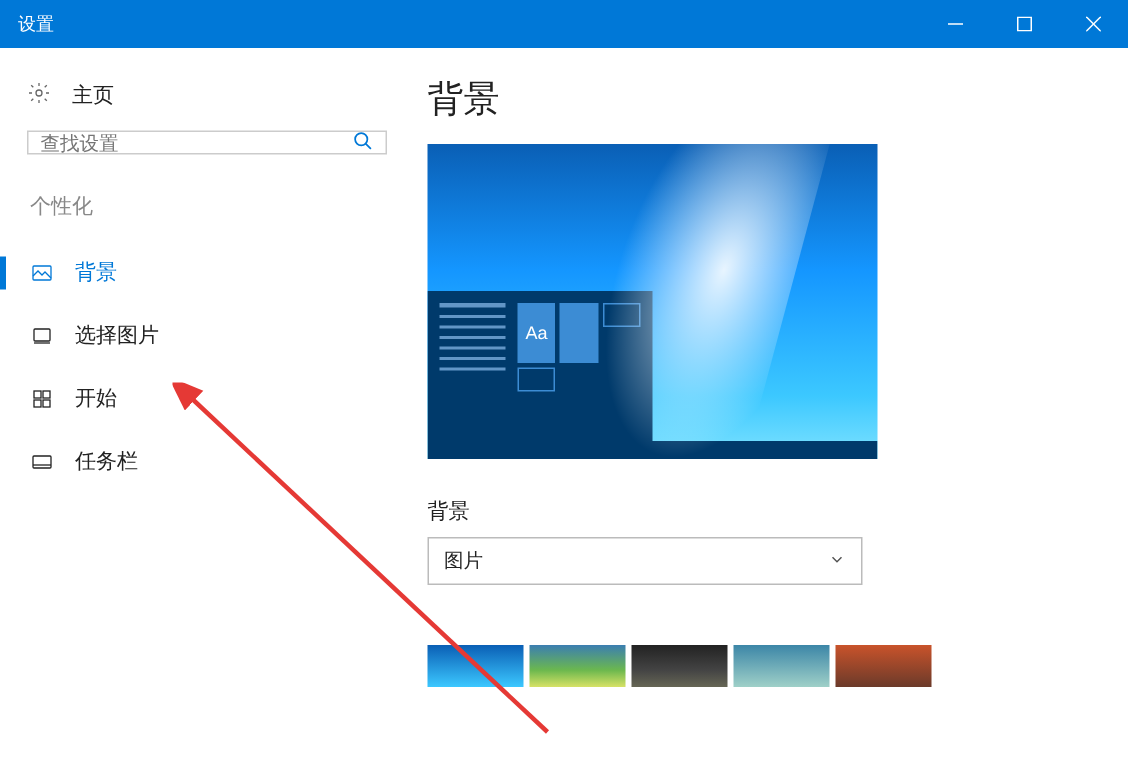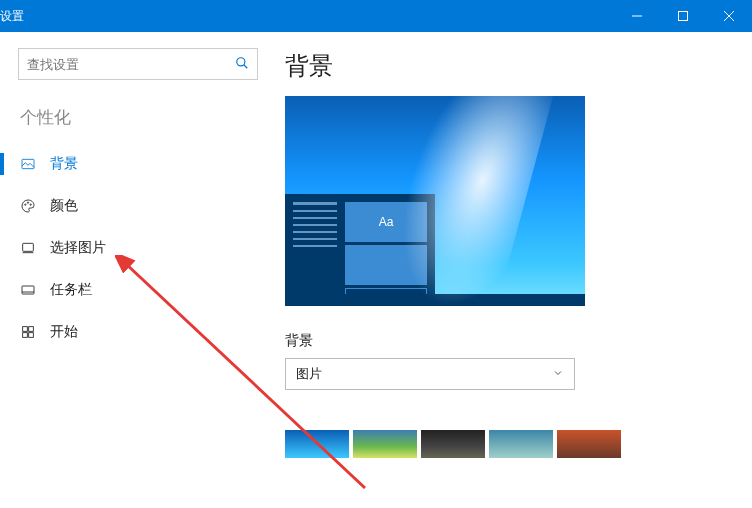--- a/index.html
+++ b/index.html
@@ -1,42 +1,42 @@
 <!DOCTYPE html>
 <html><head>
   <meta charset="utf-8">
   <style>
     * { margin: 0; padding: 0; box-sizing: border-box; font-family: "Microsoft YaHei", "Segoe UI", sans-serif; }
     body { width: 752px; height: 508px; overflow: hidden; background: #fff; position: relative; }
-    .titlebar { height: 32px; background: #0078d7; color: #fff; display: flex; align-items: center; font-size: 12px; }
+    .titlebar { height: 32px; background: #0078d7; color: #fff; display: flex; align-items: center; padding-left: 12px; font-size: 12px; }
     .titlebar-label { flex: 1; }
     .win-ctrl { width: 46px; height: 32px; display: flex; align-items: center; justify-content: center; cursor: pointer; }
     .win-ctrl svg { width: 10px; height: 10px; stroke: #fff; stroke-width: 1; fill: none; }
     .content { display: flex; height: calc(100% - 32px); }
     .sidebar { width: 265px; padding: 16px 0 0 18px; }
     .home-row { display: flex; align-items: center; gap: 14px; padding: 6px 0 14px 0; color: #222; font-size: 14px; cursor: default;}
     .home-row .icon svg { width: 16px; height: 16px; stroke: #666; fill: none; stroke-width: 1.3; }
-    .searchbox { display: flex; align-items: center; width: 240px; height: 32px; border: 1px solid #ccc; padding: 0 8px; margin-bottom: 26px; }
+    .searchbox { display: flex; align-items: center; width: 240px; height: 16px; border: 1px solid #ccc; padding: 0 8px; margin-bottom: 26px; }
     .searchbox input { border: none; outline: none; flex: 1; font-size: 13px; color: #888; background: transparent; }
     .searchbox .sicon { color: #0078d7; font-size: 13px; }
-    .section-label { font-size: 17px; color: #888; margin-bottom: 14px; padding-left: 2px;}
+    .section-label { font-size: 14px; color: #888; margin-bottom: 14px; padding-left: 2px;}
     .nav-item { display: flex; align-items: center; gap: 14px; height: 42px; padding-left: 2px; font-size: 14px; color: #222; cursor: pointer; position: relative;}
     .nav-item.active { color: #0078d7; }
     .nav-item.active::before { content:""; position:absolute; left:-18px; top:10px; bottom:10px; width:4px; background:#0078d7;}
     .nav-item .icon { width: 16px; height: 16px; display: flex; align-items: center; justify-content: center; }
     .nav-item .icon svg { width: 16px; height: 16px; stroke: currentColor; fill: none; stroke-width: 1.3; }
     .main { flex: 1; padding: 18px 0 0 20px; overflow: hidden;}
     .main h1 { font-size: 24px; font-weight: 400; color: #222; margin-bottom: 14px; }
     .preview { width: 300px; height: 210px; background: linear-gradient(180deg, #0a5fb5 0%, #1496ff 40%, #3cc8ff 80%, #7de2ff 100%); position: relative; margin-bottom: 26px; overflow:hidden;}
     .preview::after{content:"";position:absolute;left:40%;top:0;bottom:0;width:120px;background:radial-gradient(ellipse at 60% 40%, rgba(255,255,255,0.9), rgba(255,255,255,0) 70%);transform:skewX(-15deg);}
     .startmenu { position: absolute; left: 0; bottom: 12px; width: 150px; height: 100px; background: #003a6b; padding: 8px; display: flex; gap: 8px;}
     .menulist { width: 44px; display: flex; flex-direction: column; gap: 5px;}
     .menulist div { height:2px; background: #6296c7;}
     .menulist div:first-child{height:3px;}
-    .tiles { flex:1; display:grid; grid-template-columns: 1fr; grid-template-rows: 40px 40px; gap:3px;}
+    .tiles { flex:1; display:grid; grid-template-columns: 1fr 1fr 1fr; grid-template-rows: 40px 40px; gap:3px;}
     .tile{ background:#3c8cd4; display:flex;align-items:center;justify-content:center;color:#fff;font-size:12px;}
     .tile:nth-child(3),.tile:nth-child(4){background:transparent;border:1px solid #3c8cd4;height:16px;}
     .taskbar{position:absolute;left:0;right:0;bottom:0;height:12px;background:#003a6b;}
     .sub-label { font-size: 14px; color: #222; margin-bottom: 8px; }
     .dropdown { width: 290px; height: 32px; border: 1px solid #bbb; display: flex; align-items: center; padding: 0 10px; font-size: 13px; color: #222; cursor: pointer; margin-bottom:40px;}
     .dropdown .dtext { flex:1; }
     .thumbs { display: flex; gap: 4px;}
     .thumb { width: 64px; height: 28px; background-size: cover; background-position: center;}
     .t1{background:linear-gradient(180deg,#0a5fb5,#3cc8ff);}
     .t2{background:linear-gradient(180deg,#3b7eb1 0%, #6cb84e 60%, #d7e266 100%);}
@@ -64,20 +64,29 @@
       <svg viewBox="0 0 10 10">
         <line x1="0" y1="0" x2="10" y2="10"></line>
         <line x1="10" y1="0" x2="0" y2="10"></line>
       </svg>
     </div>
 </div>
 
 <div class="content">
   <div class="sidebar">
 
+    <div class="home-row">
+      <span class="icon">
+        <svg viewBox="0 0 24 24">
+            <circle cx="12" cy="12" r="3"></circle>
+            <path d="M12 2v3M12 19v3M4.2 4.2l2.1 2.1M17.7 17.7l2.1 2.1M2 12h3M19 12h3M4.2 19.8l2.1-2.1M17.7 6.3l2.1-2.1"></path>
+          </svg>
+      </span>
+      <span>主页</span>
+    </div>
 
     <div class="searchbox">
       <input placeholder="查找设置" style="">
       <span class="sicon">
         <svg width="14" height="14" viewBox="0 0 24 24" stroke="#0078d7" fill="none" stroke-width="2">
             <circle cx="10" cy="10" r="7"></circle>
             <line x1="21" y1="21" x2="15" y2="15"></line>
           </svg>
       </span>
     </div>
@@ -89,56 +98,45 @@
           <svg viewBox="0 0 24 24">
             <rect x="3" y="5" width="18" height="14" rx="1"></rect>
             <path d="M3 15l5-5 4 4 3-3 6 6"></path>
           </svg>
         </span>
       <span>背景</span>
     </div>
     <div class="nav-item">
       <span class="icon">
           <svg viewBox="0 0 24 24">
-            <path d="M12 3a9 9 0 100 18c1.5 0 2-1 2-2s-1-1.5-1-2.5 1-1.5 2-1.5h2a4 4 0 004-4c0-4.4-4-8-9-8z"></path>
-            <circle cx="8" cy="10" r="1"></circle>
-            <circle cx="12" cy="7" r="1"></circle>
-            <circle cx="16" cy="10" r="1"></circle>
-          </svg>
-        </span>
-      <span>颜色</span>
-    </div>
-    <div class="nav-item">
-      <span class="icon">
-          <svg viewBox="0 0 24 24">
             <rect x="4" y="5" width="16" height="12" rx="1"></rect>
             <line x1="4" y1="19" x2="20" y2="19"></line>
           </svg>
         </span>
       <span>选择图片</span>
-    </div>
-    <div class="nav-item">
-      <span class="icon">
-          <svg viewBox="0 0 24 24">
-            <rect x="3" y="6" width="18" height="12" rx="1"></rect>
-            <line x1="3" y1="15" x2="21" y2="15"></line>
-          </svg>
-        </span>
-      <span>任务栏</span>
     </div>
     <div class="nav-item">
       <span class="icon">
           <svg viewBox="0 0 24 24">
             <rect x="4" y="4" width="7" height="7"></rect>
             <rect x="13" y="4" width="7" height="7"></rect>
             <rect x="4" y="13" width="7" height="7"></rect>
             <rect x="13" y="13" width="7" height="7"></rect>
           </svg>
         </span>
       <span>开始</span>
+    </div>
+    <div class="nav-item">
+      <span class="icon">
+          <svg viewBox="0 0 24 24">
+            <rect x="3" y="6" width="18" height="12" rx="1"></rect>
+            <line x1="3" y1="15" x2="21" y2="15"></line>
+          </svg>
+        </span>
+      <span>任务栏</span>
     </div>
   </div>
 
   <div class="main">
     <h1>背景</h1>
 
     <div class="preview">
       <div class="startmenu">
         <div class="menulist">
             <div></div>

